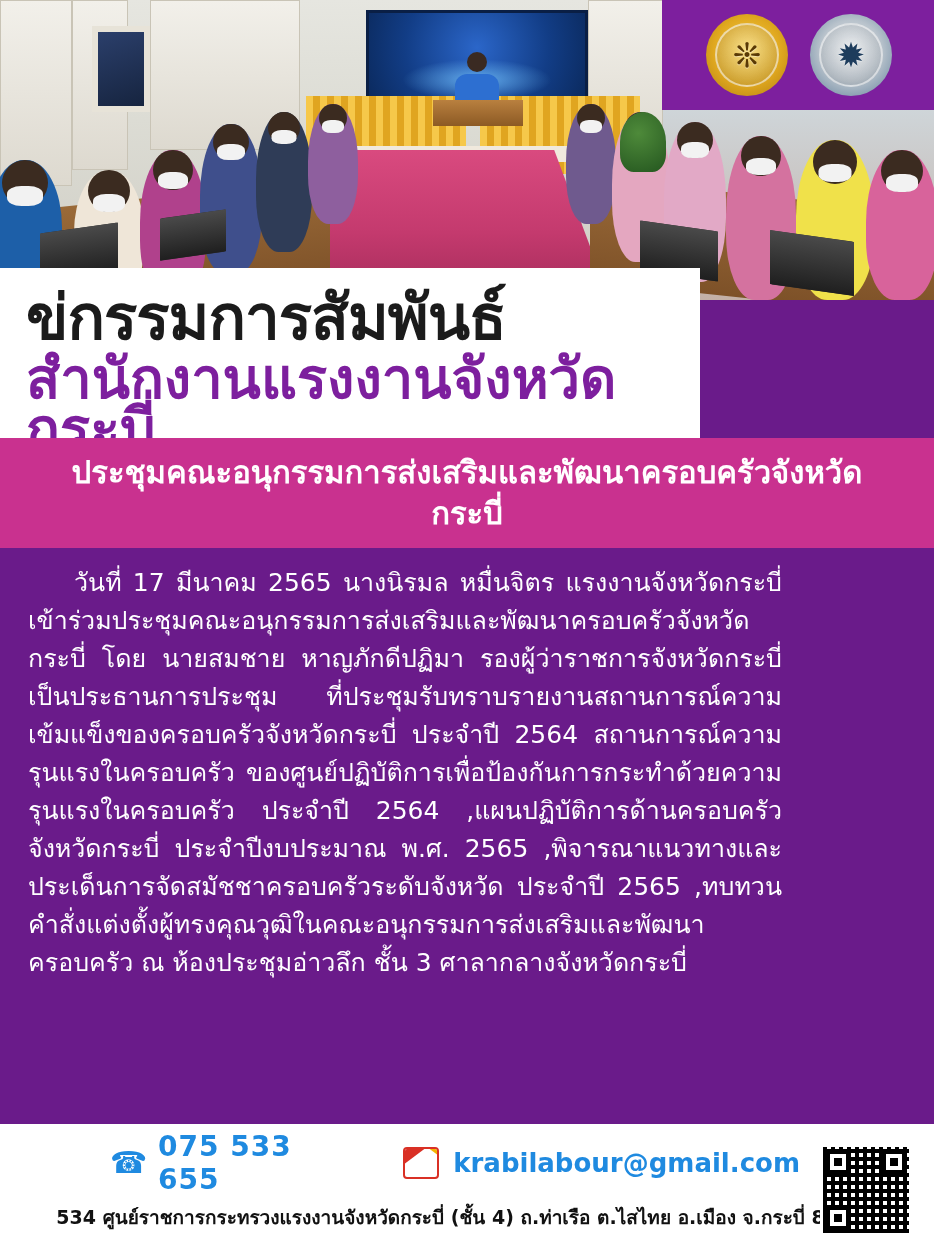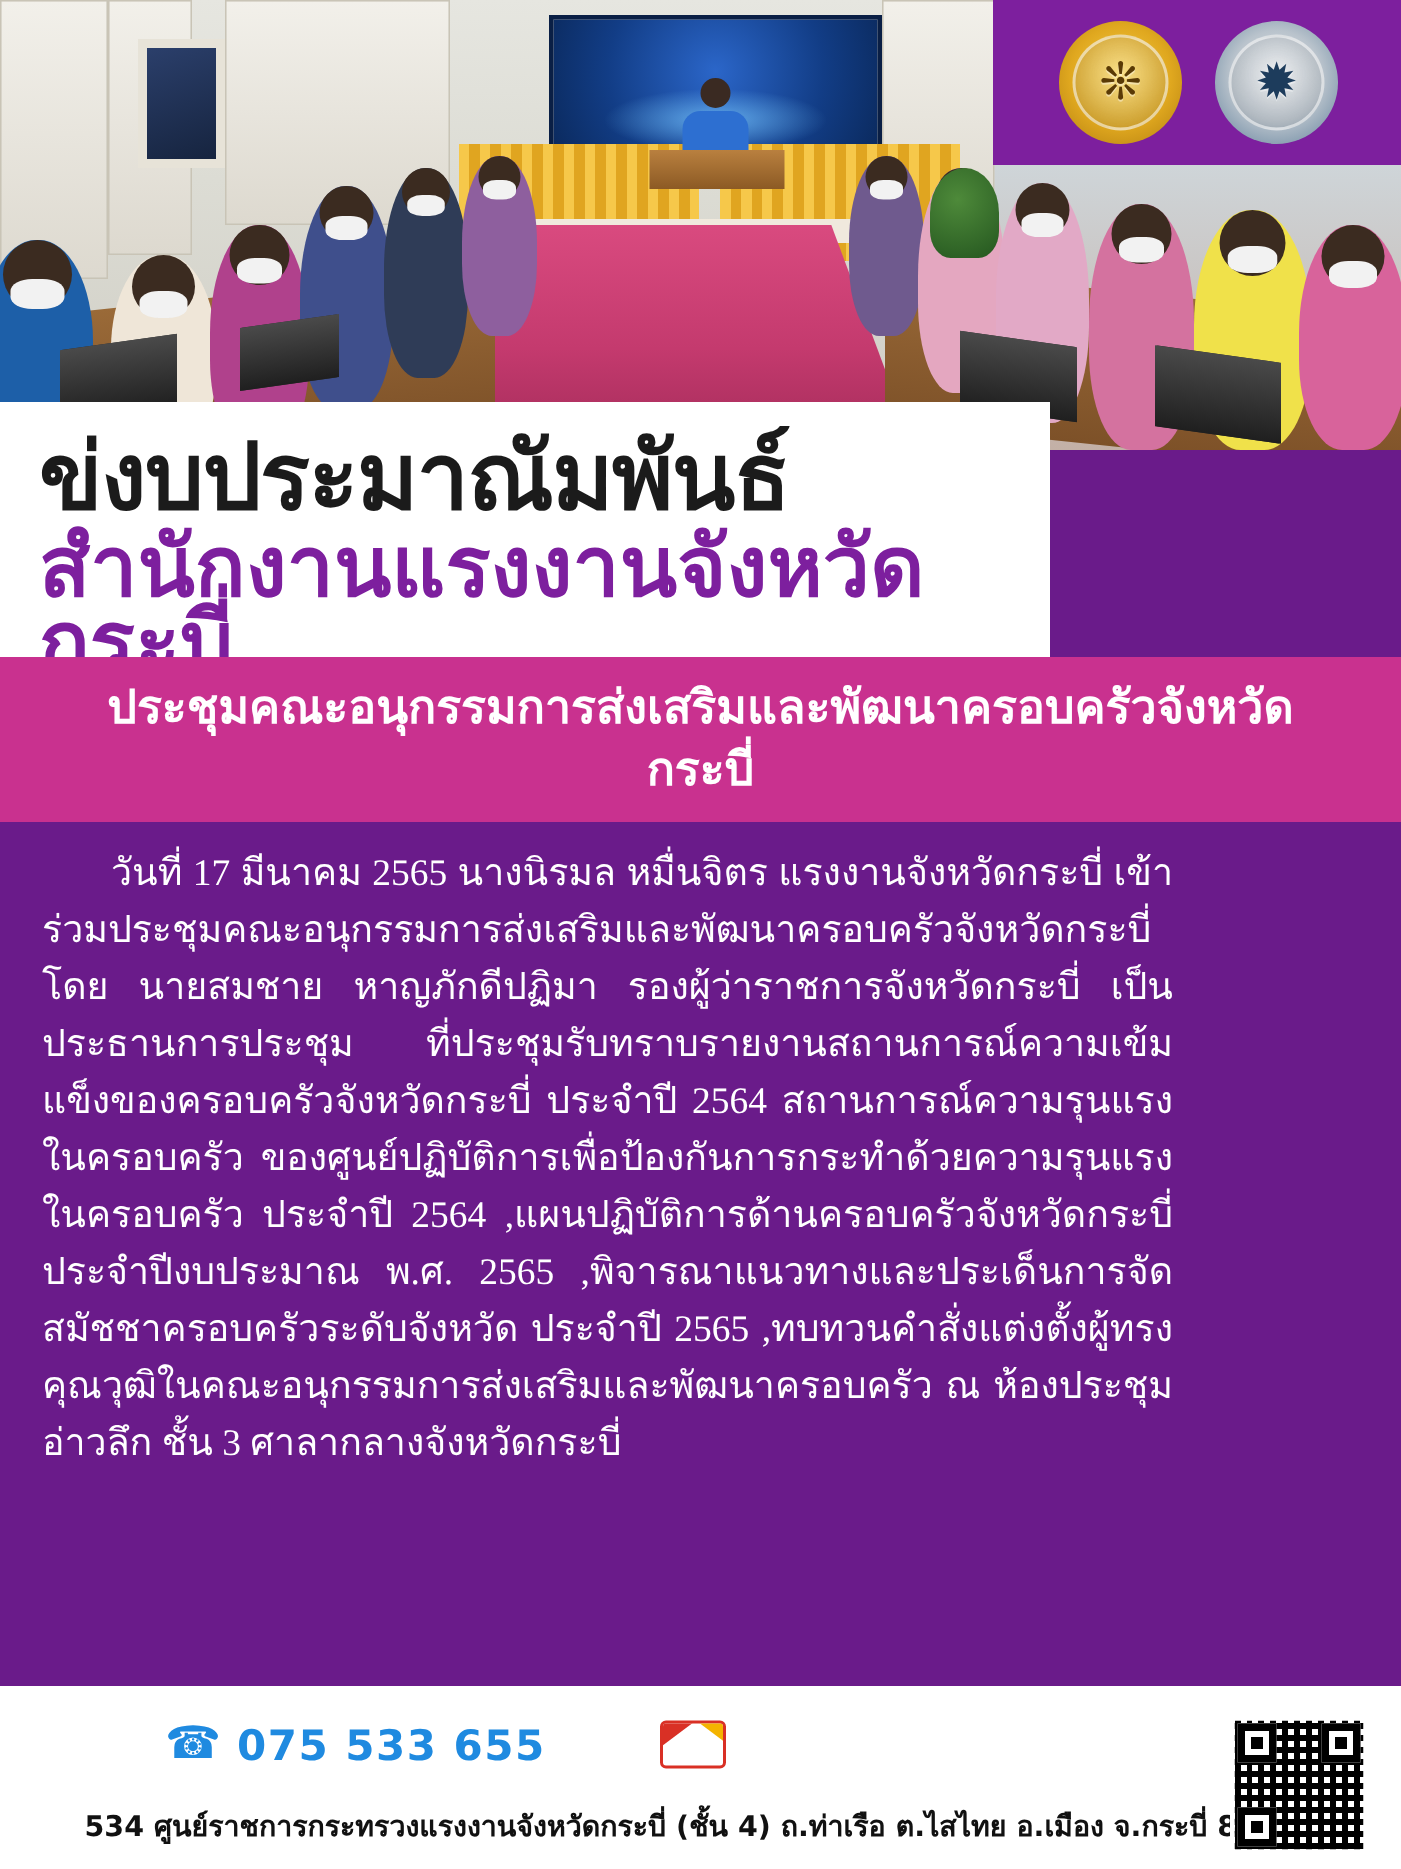--- a/index.html
+++ b/index.html
@@ -154,21 +154,20 @@
   .headline-text {
     color:#ffffff; font-size:31px; line-height:41px; font-weight:bold;
     text-align:center;
   }
 
   
   .body-wrap {
     position:absolute; left:0; top:548px; width:810px; height:576px;
     background:#6a1b8a;
     padding:16px 28px 0 28px;
-    font-family:Liberation Serif, serif;
   }
   .body-text {
     color:#ffffff; font-size:25px; line-height:38px;
     text-align:justify; text-indent:46px;
   }
 
   
   .footer {
     position:absolute; left:0; bottom:0; width:934px; height:122px;
     background:#ffffff;
@@ -320,37 +319,38 @@
         <div class="glyph">❊</div>
       </div>
       <div class="emblem emblem-2">
         <div class="inner"></div>
         <div class="glyph">✹</div>
       </div>
     </div>
   </div>
 
   <div class="banner">
-    <div class="banner-title">ข่งบประมาณัมพันธ์</div>
+    <div class="banner-title">ข่กรรมการสัมพันธ์</div>
     <div class="banner-sub">สำนักงานแรงงานจังหวัดกระบี่</div>
   </div>
 
   <div class="headline-band">
     <div class="headline-text">ประชุมคณะอนุกรรมการส่งเสริมและพัฒนาครอบครัวจังหวัดกระบี่</div>
   </div>
 
   <div class="body-wrap">
     <div class="body-text">วันที่ 17 มีนาคม 2565 นางนิรมล หมื่นจิตร แรงงานจังหวัดกระบี่ เข้าร่วมประชุมคณะอนุกรรมการส่งเสริมและพัฒนาครอบครัวจังหวัดกระบี่ โดย นายสมชาย หาญภักดีปฏิมา รองผู้ว่าราชการจังหวัดกระบี่ เป็นประธานการประชุม ที่ประชุมรับทราบรายงานสถานการณ์ความเข้มแข็งของครอบครัวจังหวัดกระบี่ ประจำปี 2564 สถานการณ์ความรุนแรงในครอบครัว ของศูนย์ปฏิบัติการเพื่อป้องกันการกระทำด้วยความรุนแรงในครอบครัว ประจำปี 2564 ,แผนปฏิบัติการด้านครอบครัวจังหวัดกระบี่ ประจำปีงบประมาณ พ.ศ. 2565 ,พิจารณาแนวทางและประเด็นการจัดสมัชชาครอบครัวระดับจังหวัด ประจำปี 2565 ,ทบทวนคำสั่งแต่งตั้งผู้ทรงคุณวุฒิในคณะอนุกรรมการส่งเสริมและพัฒนาครอบครัว ณ ห้องประชุมอ่าวลึก ชั้น 3 ศาลากลางจังหวัดกระบี่</div>
   </div>
 
   <div class="footer">
     <div class="footer-top">
       <div class="phone-icon">☎</div>
       <div class="phone-text">075 533 655</div>
       <div class="mail-icon"></div>
+      <div class="mail-text">krabilabour@gmail.com</div>
     </div>
     <div class="footer-addr">534 ศูนย์ราชการกระทรวงแรงงานจังหวัดกระบี่ (ชั้น 4) ถ.ท่าเรือ ต.ไสไทย อ.เมือง จ.กระบี่ 81000</div>
     <div class="qr">
       <div class="corner c1">
           <i></i>
         </div>
       <div class="corner c2">
           <i></i>
         </div>
       <div class="corner c3">

